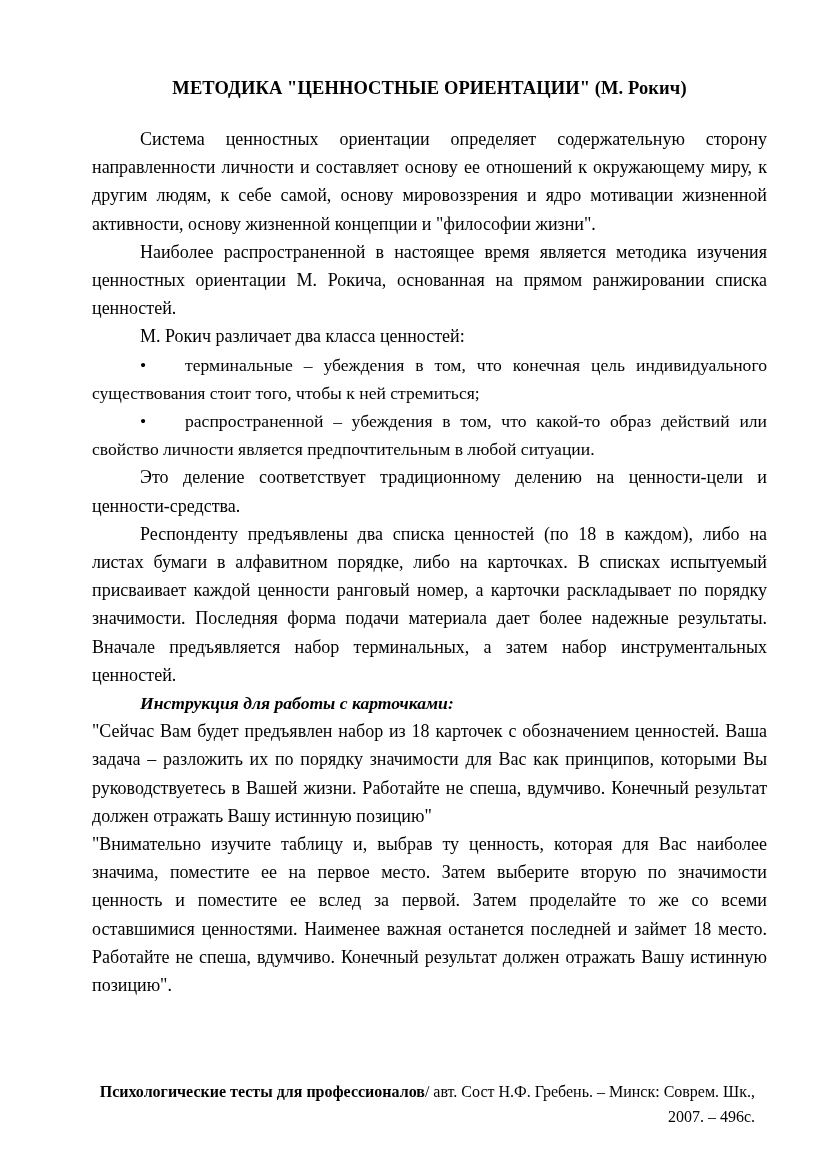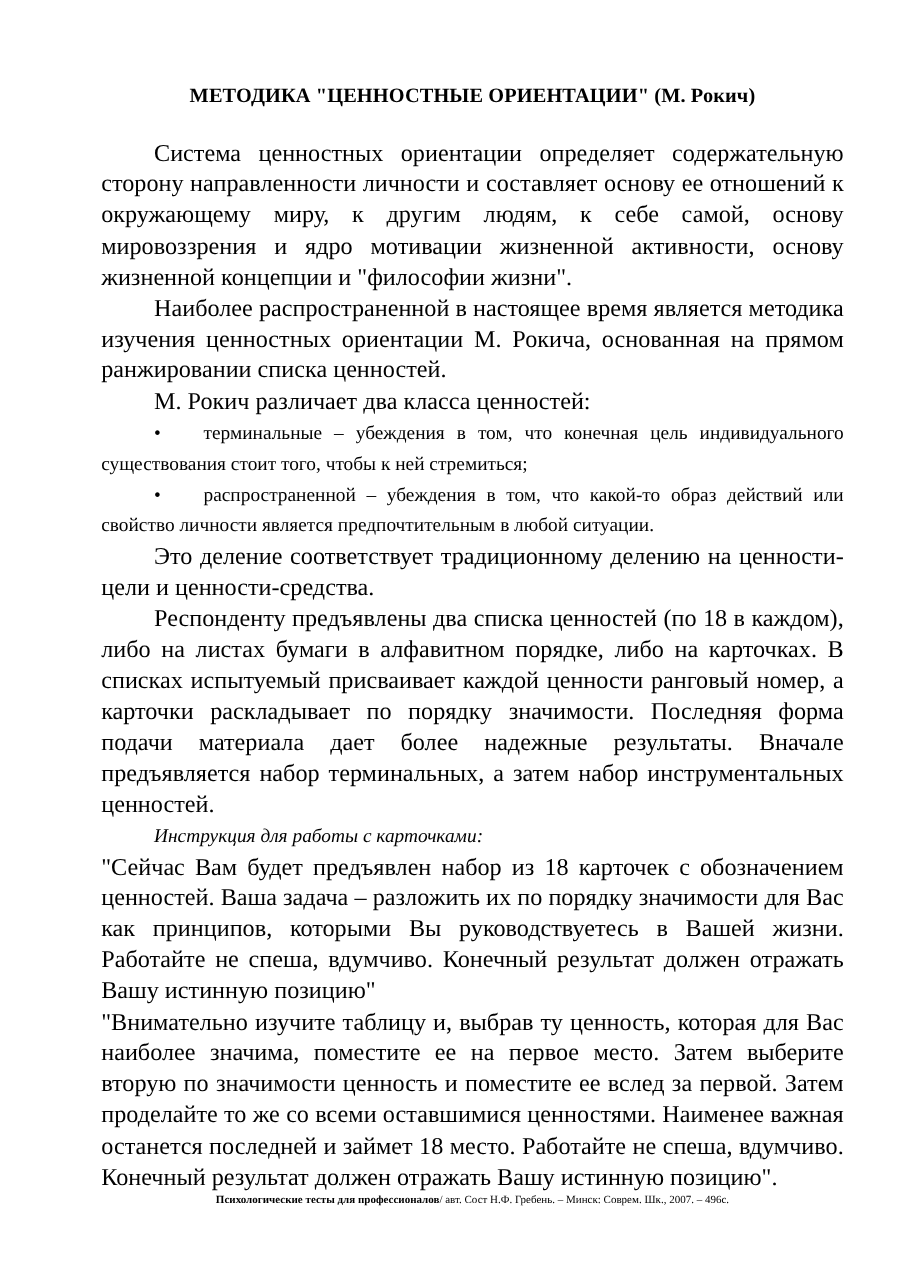--- a/index.html
+++ b/index.html
@@ -39,21 +39,21 @@
     font-size: 18.5px;
     font-weight: bold;
     text-align: center;
     line-height: 28px;
     padding-top: 74px;
     letter-spacing: 0.1px;
   }
 
   .para {
     margin: 0;
-    font-size: 22px;
+    font-size: 18px;
     line-height: 28.2px;
     text-align: justify;
     text-indent: 48px;
     text-justify: inter-word;
     hyphens: none;
   }
 
   .para.first-body {
     margin-top: 23px;
   }
@@ -79,34 +79,34 @@
     font-size: 17.6px;
   }
   .bullet-term {
     font-weight: normal;
   }
 
   .instr-heading {
     margin: 0;
     font-size: 17.6px;
     line-height: 28.2px;
-    font-weight: normal;
+    font-weight: bold;
     font-style: italic;
     text-indent: 48px;
     text-align: left;
   }
 
   .footer {
     position: absolute;
-    left: 92px;
+    left: 80px;
     top: 1079px;
     width: 675px;
-    font-size: 10px;
+    font-size: 16px;
     line-height: 25px;
-    text-align: center;
+    text-align: right;
   }
   .footer b {
     font-weight: bold;
   }
 </style>
 </head>
 <body>
 
 <div class="page">
   <div class="content">

